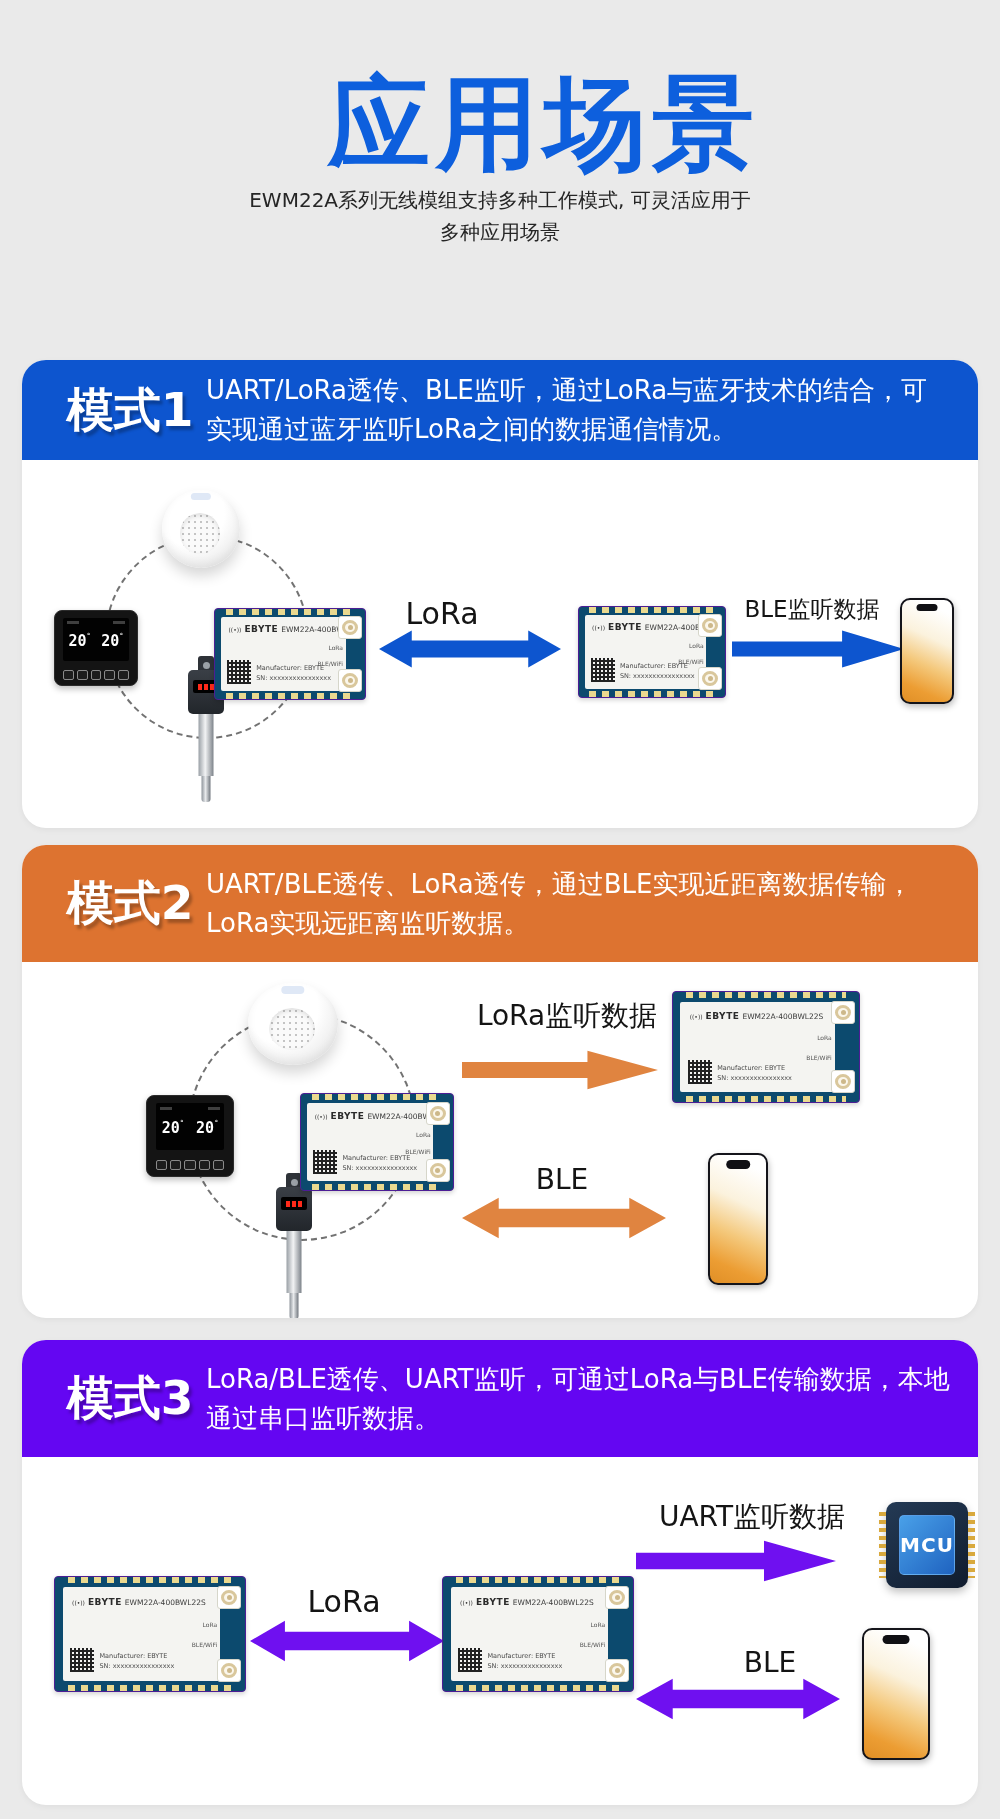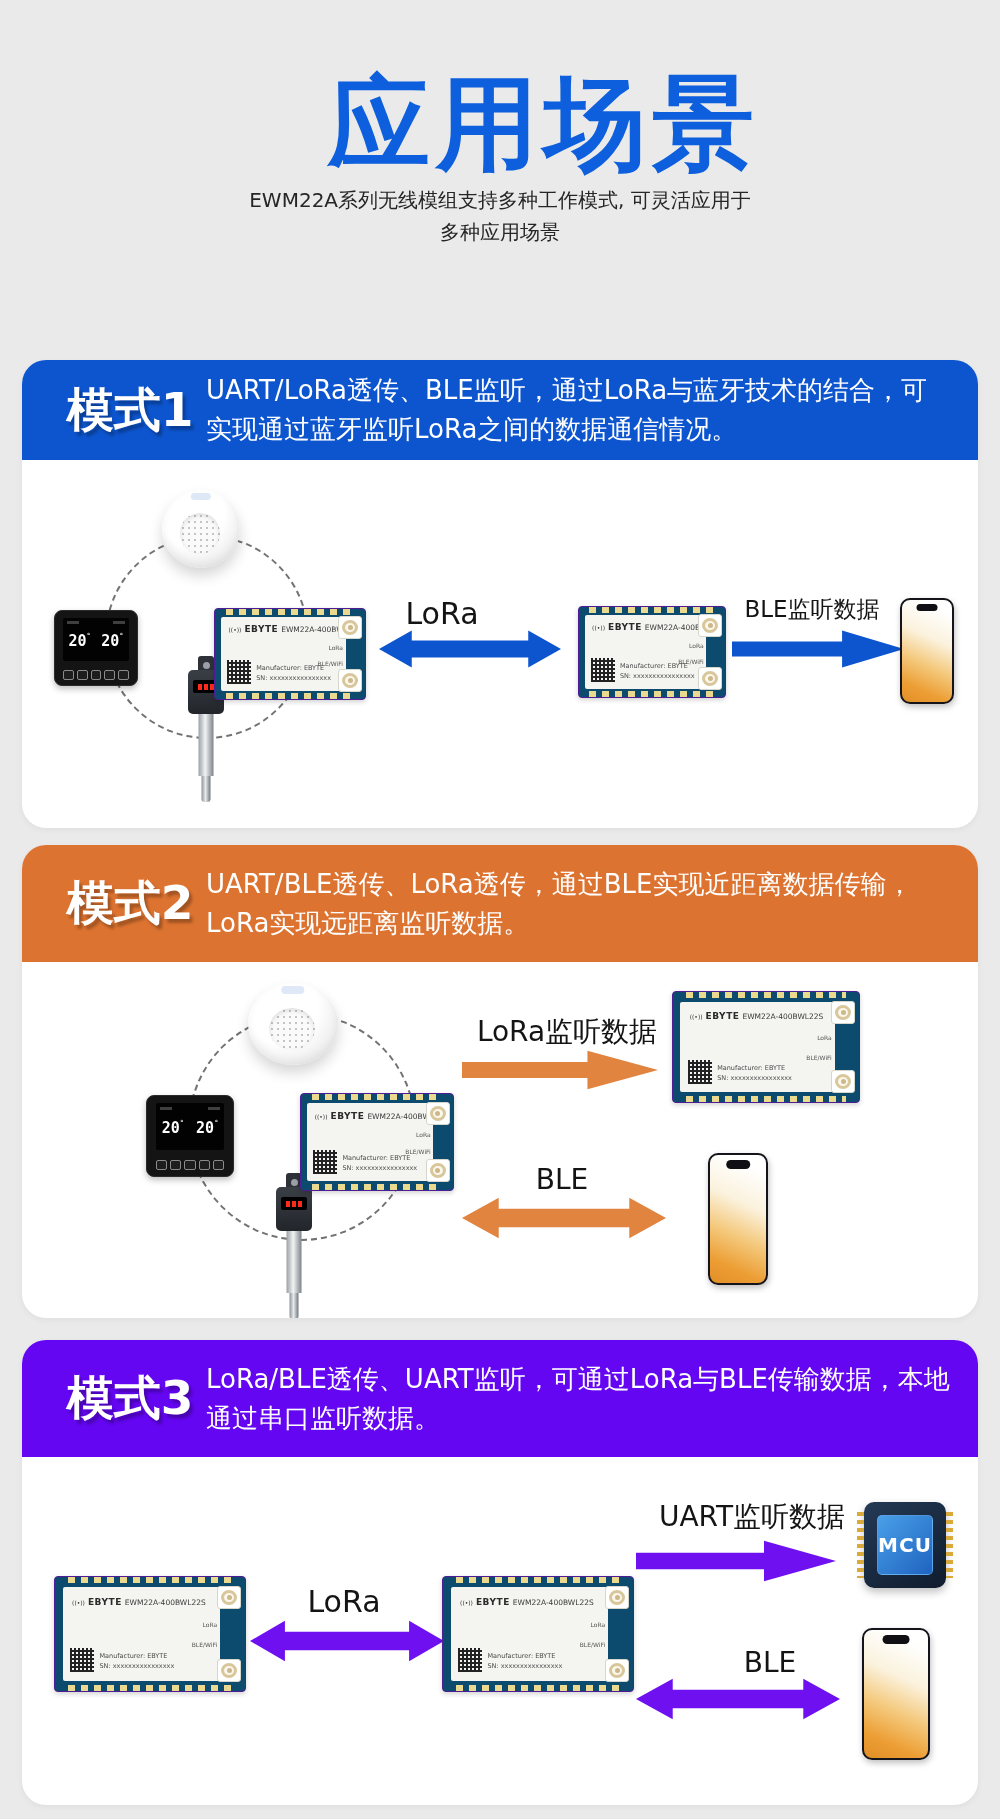--- a/index.html
+++ b/index.html
@@ -106,21 +106,21 @@
 
   
   .phone{width:100%;height:100%;border-radius:10px;border:2px solid #14141a;position:relative;
          background:linear-gradient(205deg,#ffffff 12%,#fbf2dd 38%,#f4c87b 62%,#ec9d33 84%,#e08f26);
          box-shadow:1px 3px 6px rgba(0,0,0,.25);box-sizing:border-box;}
   .phone::before{content:"";position:absolute;top:4%;left:50%;transform:translateX(-50%);
                  width:42%;height:7%;background:#101014;border-radius:8px;}
 
   
   .mcu{position:absolute;background:linear-gradient(145deg,#243a55,#101c2e);border-radius:10px;
-       box-shadow:0 4px 8px rgba(0,0,0,.25);}
+       box-shadow:0 4px 8px rgba(0,0,0,.25);margin-left:22px;}
   .mcu-pins{position:absolute;top:12%;bottom:12%;width:7px;
             background:repeating-linear-gradient(180deg,#d9a93c 0 4px,rgba(0,0,0,0) 4px 8px);}
   .mcu-pins.l{left:-7px;} .mcu-pins.r{right:-7px;}
   .mcu-core{position:absolute;left:16%;top:15%;right:16%;bottom:15%;border-radius:5px;
             background:linear-gradient(135deg,#49a0e8,#1f63c0);border:1px solid rgba(140,200,255,.45);
             display:flex;align-items:center;justify-content:center;color:#fff;font-weight:800;
             font-size:20px;letter-spacing:1px;}
 </style>
 </head>
 <body>
@@ -290,21 +290,21 @@
     <div class="sensor dev" style="left:250px;top:328px;width:44px;height:140px;">
       <div class="s-lug"></div>
         <div class="s-head"></div>
       <div class="s-screen">
           <div class="s-red"></div>
         </div>
       <div class="s-stem"></div>
         <div class="s-tip"></div>
     </div>
 
-    <div class="dia-label" style="left:420px;top:168px;width:250px;font-size:28px;">LoRa监听数据</div>
+    <div class="dia-label" style="left:420px;top:152px;width:250px;font-size:28px;">LoRa监听数据</div>
     <div class="arrow right c-orange" style="left:440px;top:203px;width:196px;height:44px;"></div>
 
     <div class="module-slot" style="left:650px;top:146px;width:186px;height:110px;">
   <div class="module">
     <div class="m-pins top"></div>
     <div class="m-pins bottom"></div>
     <div class="m-label">
       <div class="m-head">
         <span class="m-rf">((•))</span>
         <span class="m-brand">EBYTE</span>

